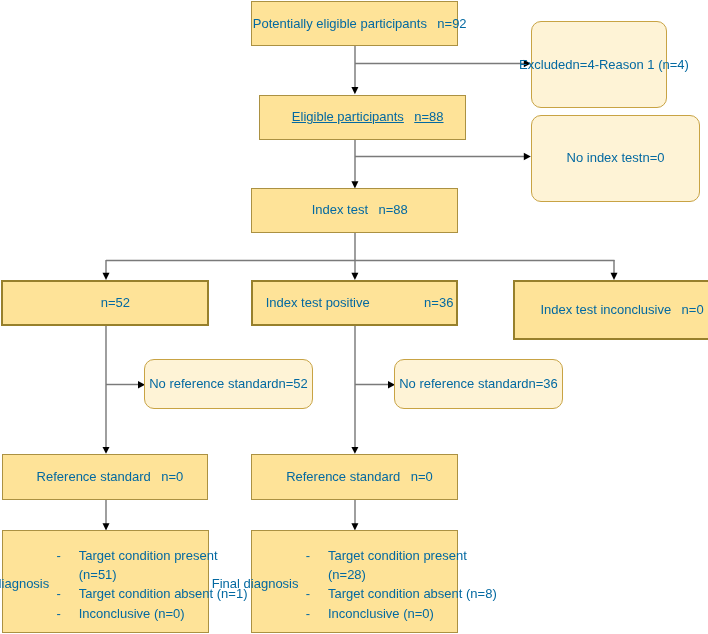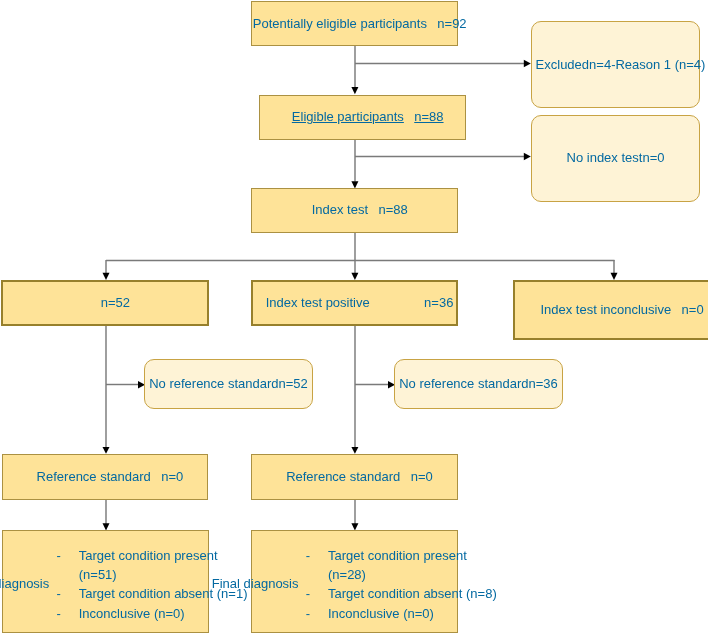--- a/index.html
+++ b/index.html
@@ -117,21 +117,21 @@
       <path data-name="arrowhead-to-final-diagnosis-left" d="M102.5,523.3 L109.5,523.3 L106,530.5 z"></path>
       <path data-name="arrowhead-to-final-diagnosis-right" d="M351.4,523.3 L358.4,523.3 L354.9,530.5 z"></path>
     </g>
   </svg>
 
   <div class="node solid" data-name="node-potentially-eligible-participants" style="left:251px; top:1px; width:207px; height:45px;">
     <span data-name="node-title">Potentially eligible participants</span>
     <span data-name="node-count">n=92</span>
   </div>
 
-  <div class="node soft" data-name="node-excluded" style="left:531px; top:21px; width:169px; height:87px;padding-left:10px;">
+  <div class="node soft" data-name="node-excluded" style="left:531px; top:21px; width:136px; height:87px;padding-left:10px;">
     <span data-name="node-title">Excluded</span>
     <span data-name="node-count">n=4</span>
     <span data-name="node-reason">-Reason 1 (n=4)</span>
   </div>
 
   <div class="node solid" data-name="node-eligible-participants" style="left:259px; top:94.5px; width:207px; height:45px;text-decoration:underline;">
     <span data-name="node-title">Eligible participants</span>
     <span data-name="node-count">n=88</span>
   </div>
 

